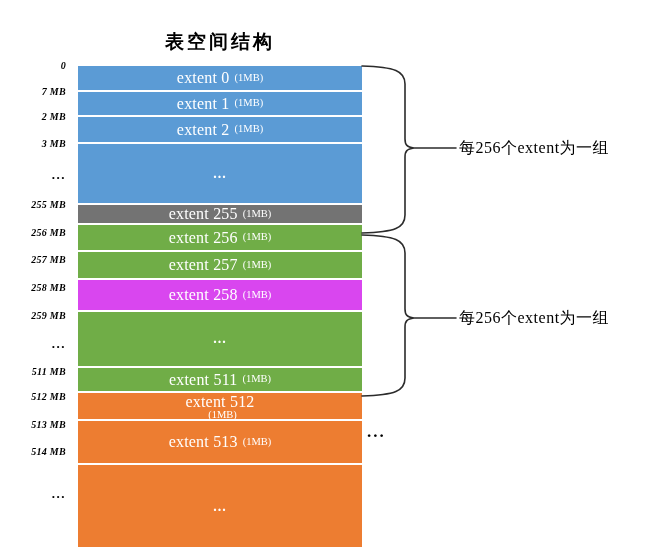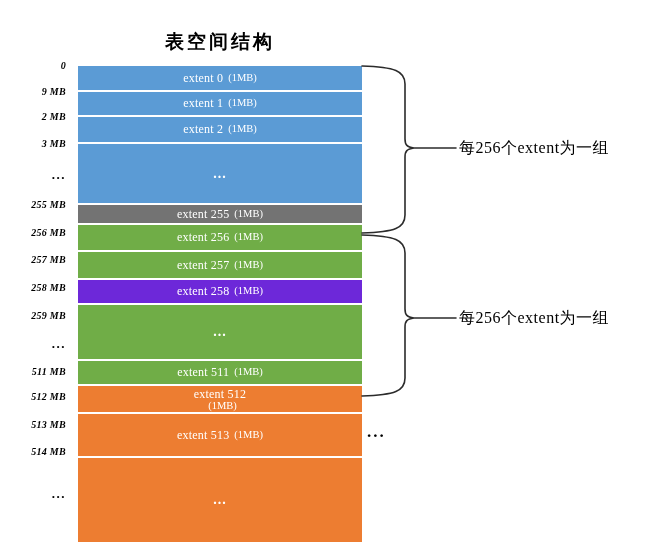--- a/index.html
+++ b/index.html
@@ -12,21 +12,21 @@
   .page-title {
     position:absolute; top:5px; left:78px; width:284px; text-align:center;
     font-size:19px; font-weight:700; letter-spacing:3px;
   }
   .stack { position:absolute; left:78px; top:42px; width:284px; }
   .row {
     box-sizing:border-box; border-bottom:2px solid #ffffff;
     display:flex; align-items:center; justify-content:center; color:#ffffff;
   }
   .row:last-child { border-bottom:none; }
-  .row-label { font-size:12px; letter-spacing:0.2px; }
+  .row-label { font-size:16px; letter-spacing:0.2px; }
   .row-size  { font-size:10.5px; margin-left:5px; margin-top:-2px; }
   .row.ellipsis .row-label { font-size:14px; font-weight:700; letter-spacing:1px; }
   .axis-label {
     position:absolute; left:0; width:66px; text-align:right;
     font-size:10px; font-weight:700; font-style:italic; line-height:12px;
     letter-spacing:0.3px;
   }
   .axis-label.dots { font-style:normal; font-size:13px; font-weight:900; letter-spacing:1.5px; }
   svg.overlay { position:absolute; left:0; top:0; width:662px; height:547px; pointer-events:none; }
   .brace-label {
@@ -38,21 +38,21 @@
     font-size:17px; font-weight:900; letter-spacing:2px; line-height:17px;
   }
 </style>
 </head>
 <body>
 
 <div id="app">
   <div class="page-title">表空间结构</div>
   <div>
       <div class="axis-label" style="top: 36px;">0</div>
-      <div class="axis-label" style="top: 62px;">9 MB</div>
+      <div class="axis-label" style="top: 62px;">7 MB</div>
       <div class="axis-label" style="top: 87px;">2 MB</div>
       <div class="axis-label" style="top: 114px;">3 MB</div>
       <div class="axis-label dots" style="top: 144.5px;">...</div>
       <div class="axis-label" style="top: 175px;">255 MB</div>
       <div class="axis-label" style="top: 203px;">256 MB</div>
       <div class="axis-label" style="top: 230px;">257 MB</div>
       <div class="axis-label" style="top: 258px;">258 MB</div>
       <div class="axis-label" style="top: 286px;">259 MB</div>
       <div class="axis-label dots" style="top: 314px;">...</div>
       <div class="axis-label" style="top: 342px;">511 MB</div>
@@ -82,21 +82,21 @@
         <span class="row-size">(1MB)</span>
       </div>
       <div class="row" style="height: 27px; background: rgb(112, 173, 71);">
         <span class="row-label">extent 256</span>
         <span class="row-size">(1MB)</span>
       </div>
       <div class="row" style="height: 28px; background: rgb(112, 173, 71);">
         <span class="row-label">extent 257</span>
         <span class="row-size">(1MB)</span>
       </div>
-      <div class="row" style="height: 25px; background: #6d28d9;">
+      <div class="row" style="height: 32px; background: #d946ef;">
         <span class="row-label">extent 258</span>
         <span class="row-size">(1MB)</span>
       </div>
       <div class="row ellipsis" style="height: 56px; background: rgb(112, 173, 71);">
         <span class="row-label">...</span>
       </div>
       <div class="row" style="height: 25px; background: rgb(112, 173, 71);">
         <span class="row-label">extent 511</span>
         <span class="row-size">(1MB)</span>
       </div>

